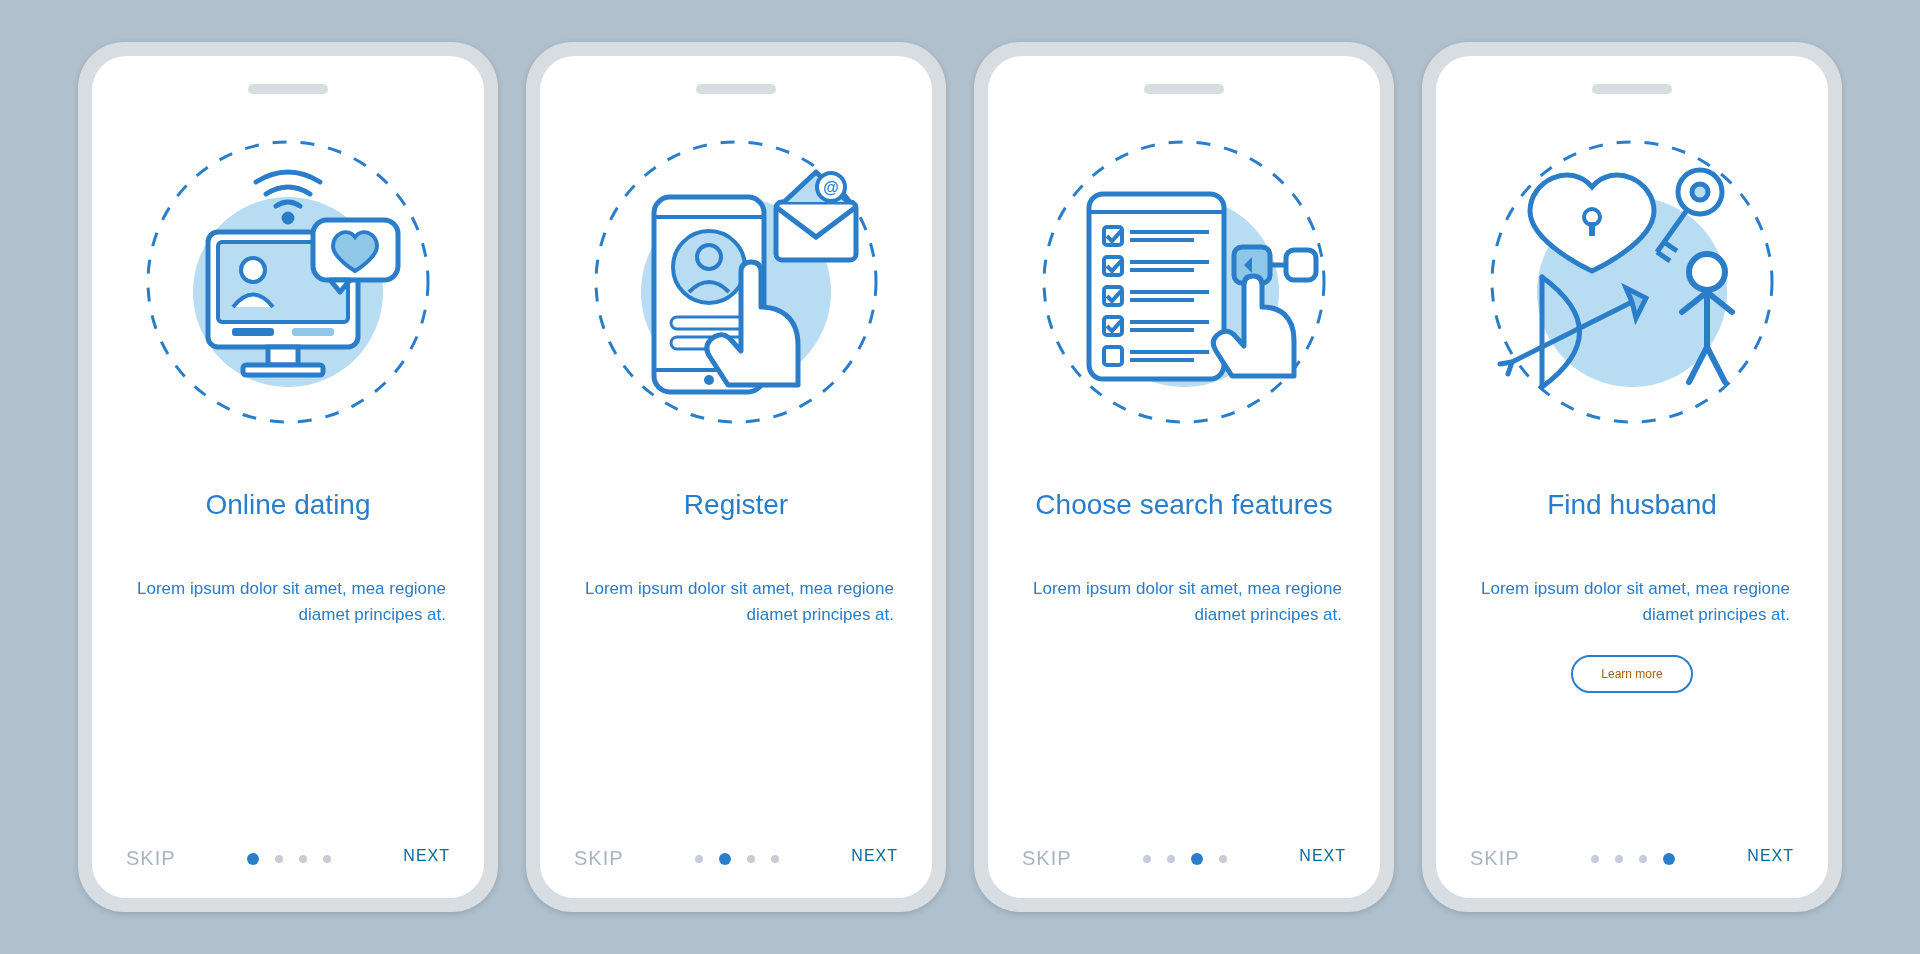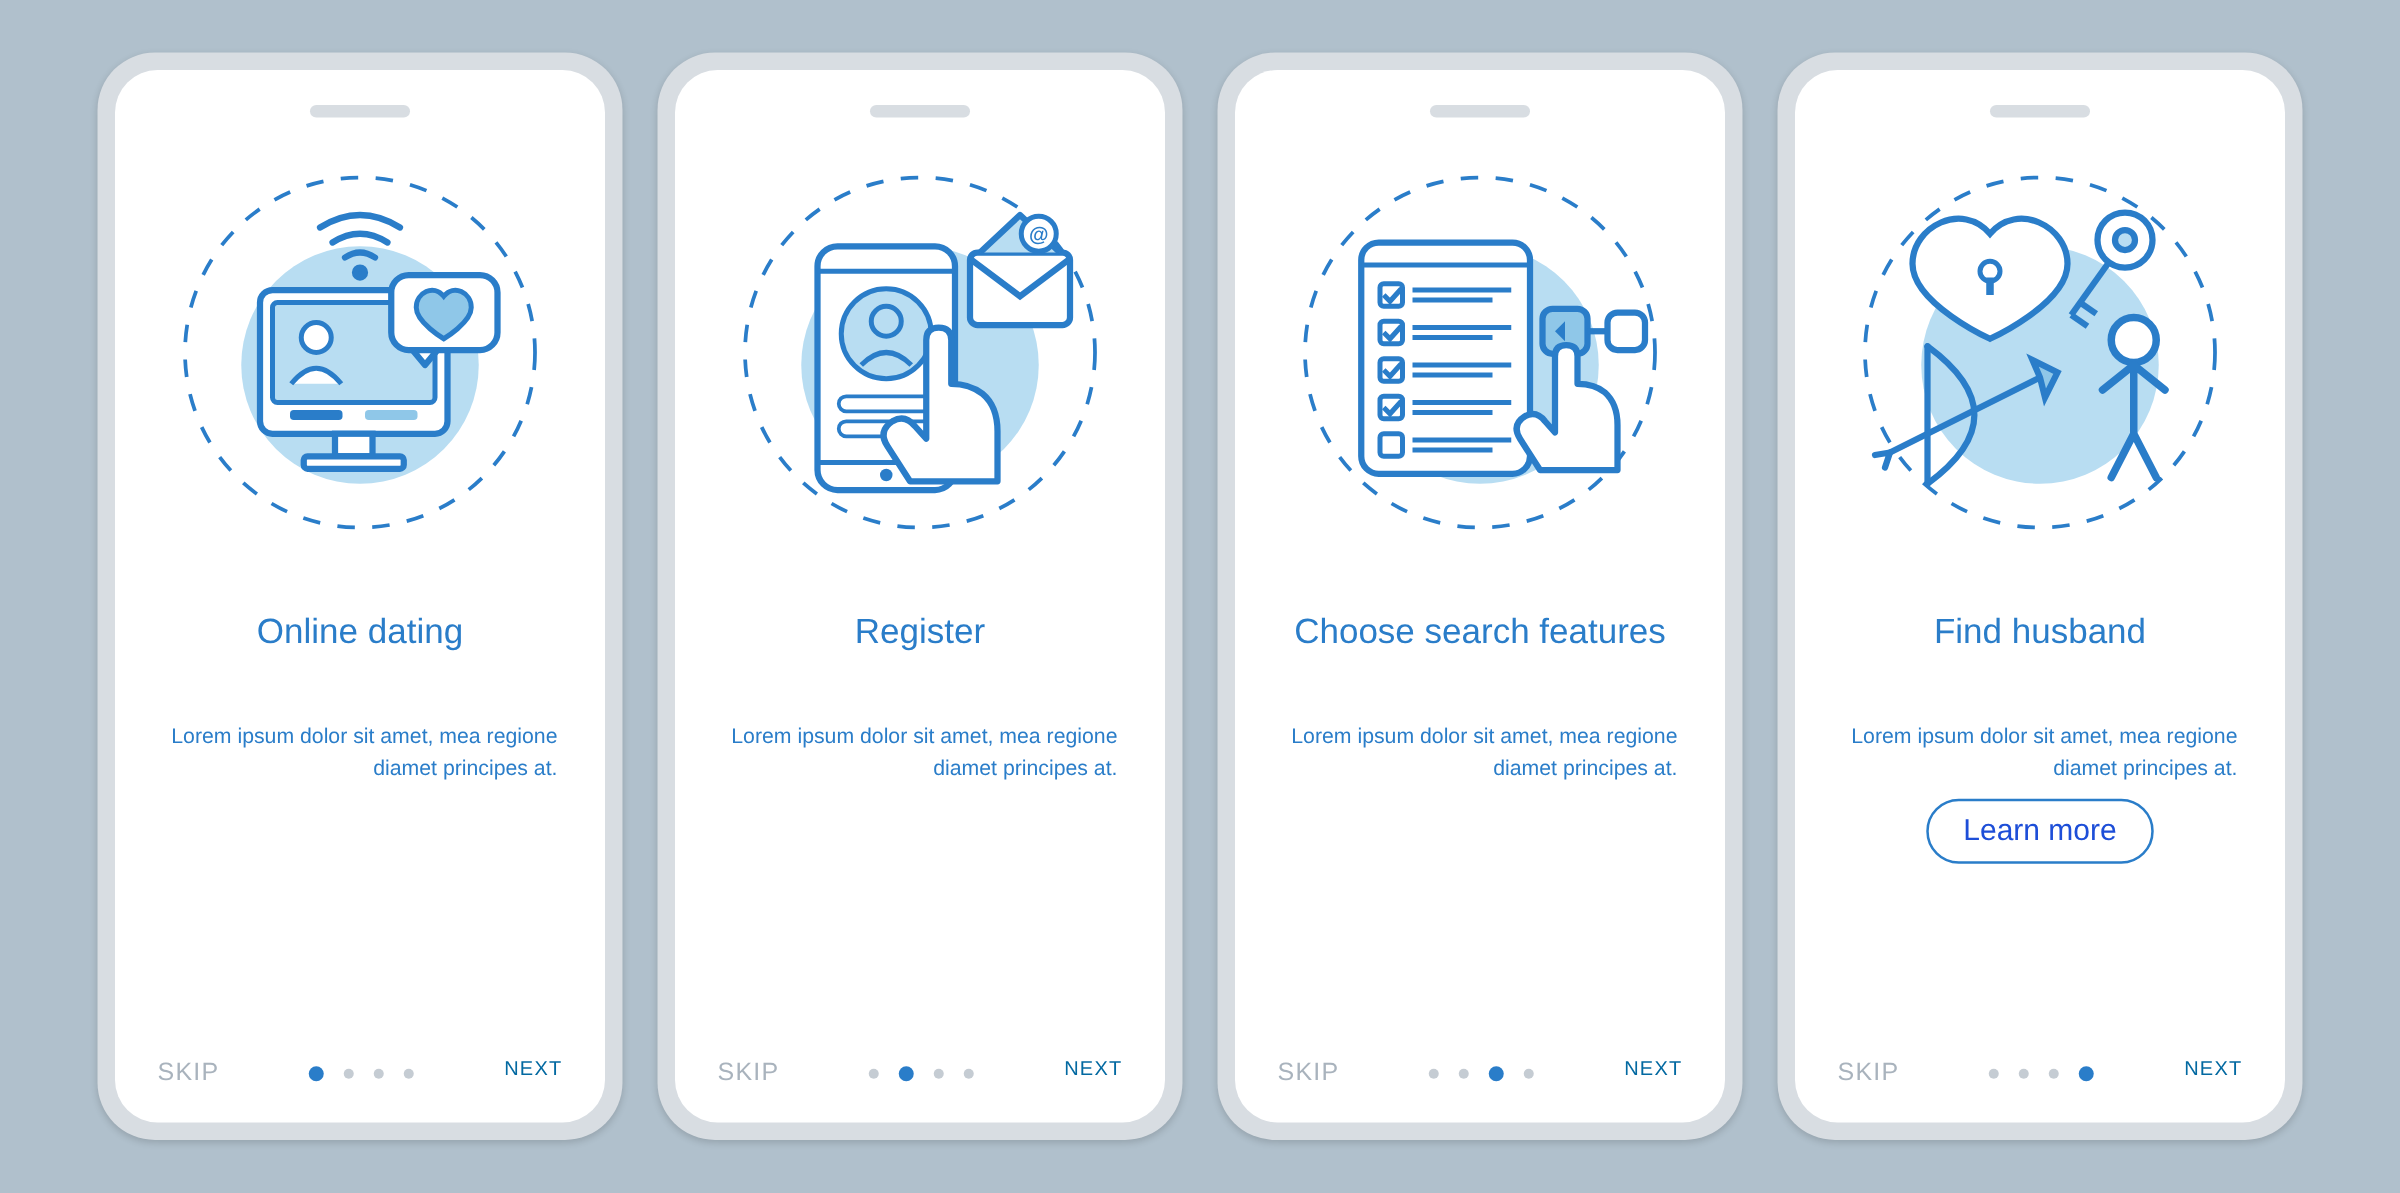--- a/index.html
+++ b/index.html
@@ -68,26 +68,26 @@
     color: #2a7dc9;
     font-size: 17px;
     font-weight: 300;
     text-align: right;
     line-height: 1.5;
     margin-top: 36px;
     padding: 0 4px;
   }
   .learn {
     display: inline-block;
-    margin-top: 12px;
+    margin-top: 28px;
     border: 2px solid #2a7dc9;
-    color: #1d4ed8;
+    color: #a16207;
     border-radius: 999px;
     padding: 10px 28px;
-    font-size: 24px;
+    font-size: 12px;
     cursor: pointer;
     background: #fff;
   }
   .footer {
     position: absolute;
     bottom: 28px;
     left: 34px;
     right: 34px;
     display: flex;
     justify-content: space-between;

